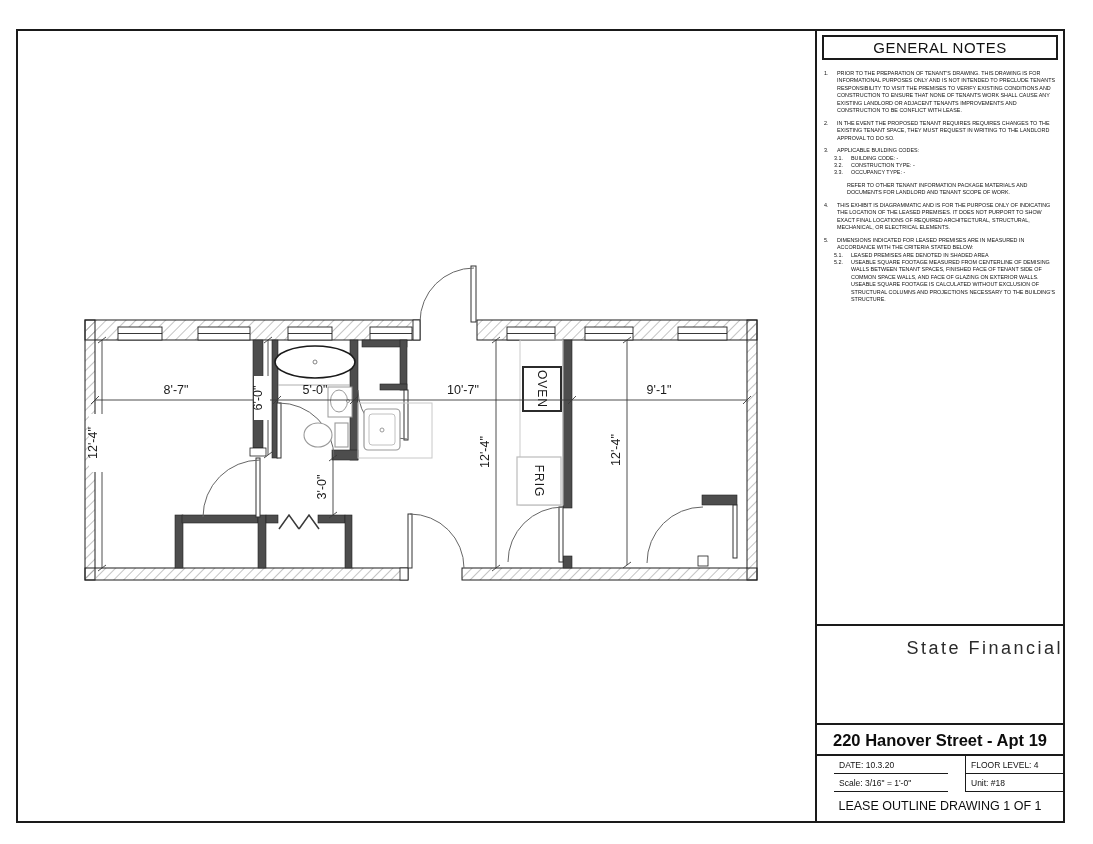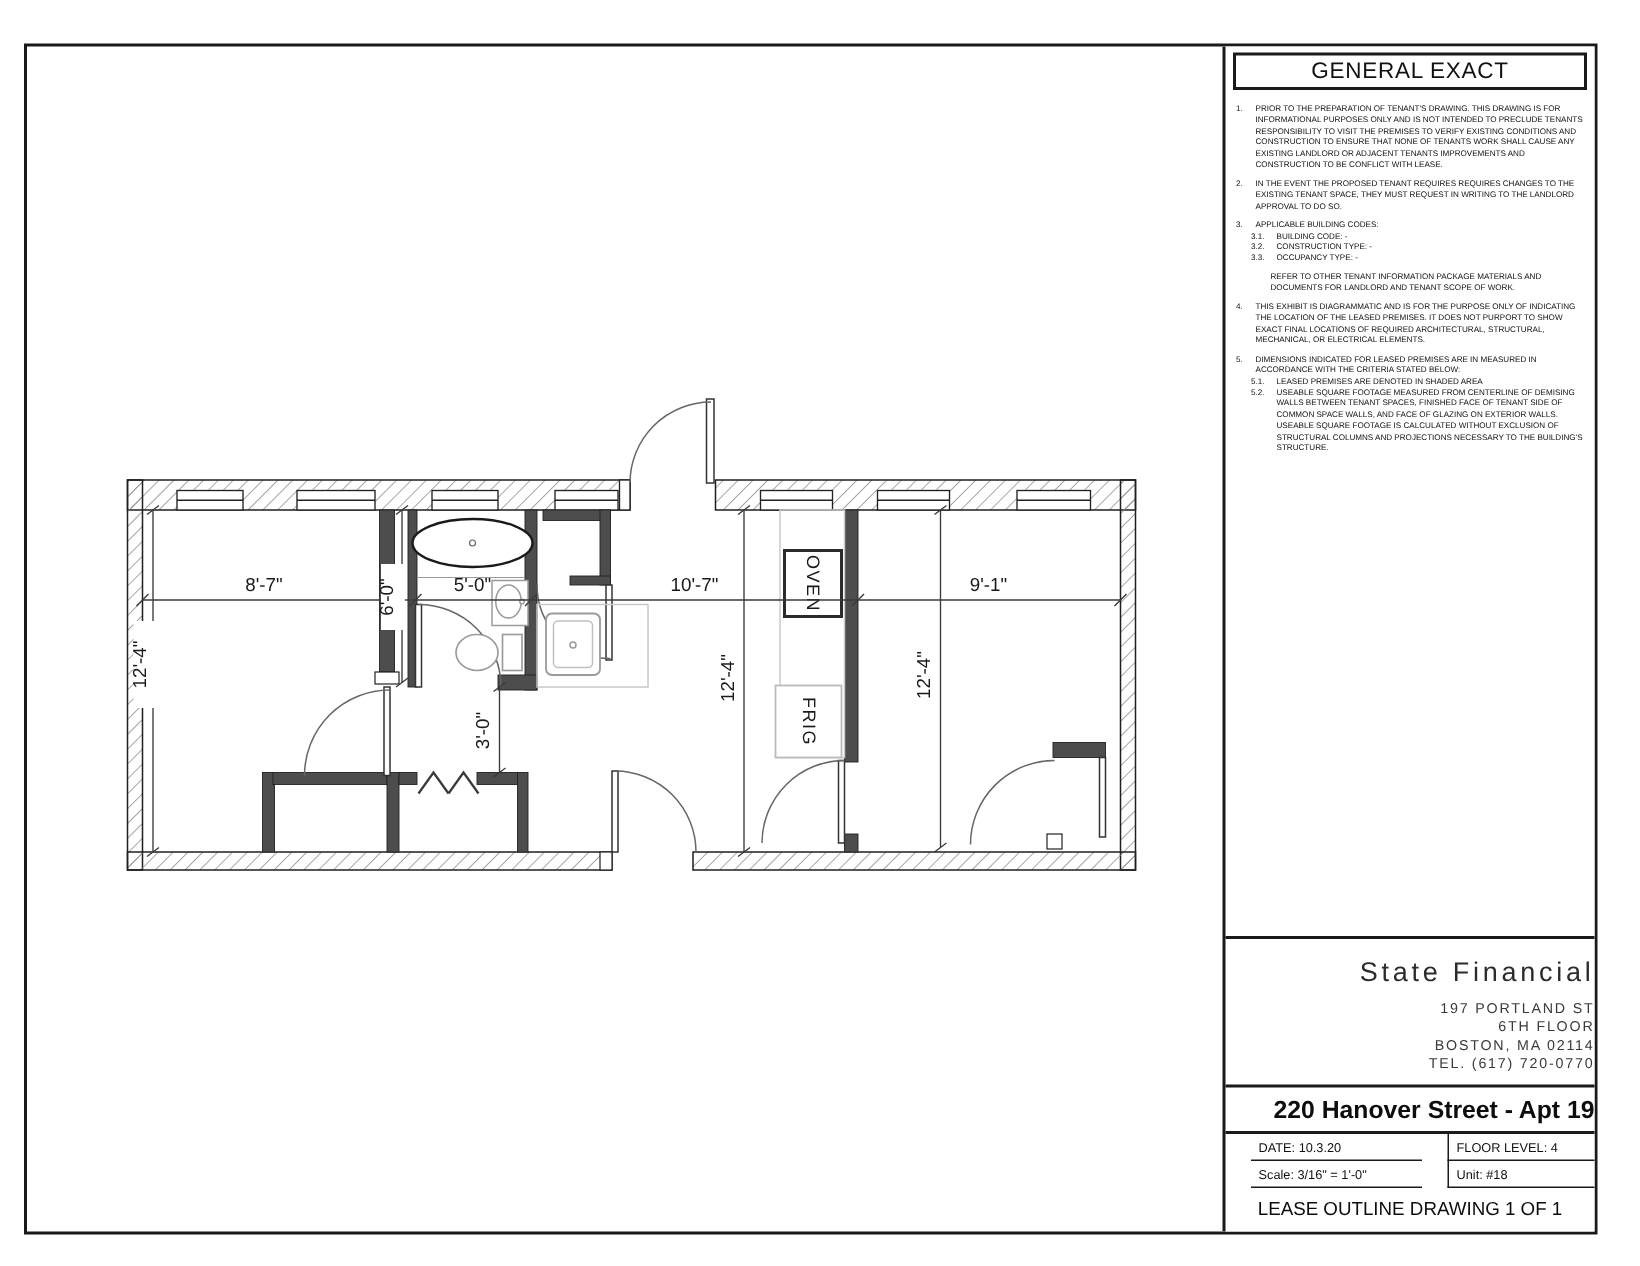--- a/index.html
+++ b/index.html
@@ -16,21 +16,21 @@
   .note .nnum{flex:none;width:13px;}
   .note.sub{margin-left:10px;}
   .note.sub .nnum{width:17px;}
   .note.after{margin-left:23px;margin-top:5px;}
   
   #firm{position:absolute;top:593px;left:0;right:0;height:99px;border-top:2px solid #1a1a1a;text-align:right;}
   #firm-name{margin-top:12px;font-size:18px;letter-spacing:2.5px;color:#2b2b2b;}
   #firm-addr{margin-top:8px;font-size:9.5px;line-height:1.3;letter-spacing:1.2px;color:#3a3a3a;}
   
   #proj{position:absolute;top:692px;left:0;right:0;height:31px;border-top:2px solid #1a1a1a;
-        text-align:right;font-weight:bold;font-size:16.5px;line-height:31px;color:#0d0d0d;}
+        text-align:center;font-weight:bold;font-size:16.5px;line-height:31px;color:#0d0d0d;}
   
   #info{position:absolute;top:723px;left:0;right:0;height:36px;border-top:2px solid #1a1a1a;
         display:grid;grid-template-columns:131px 1fr;grid-template-rows:18px 18px;}
   #info .cell{font-size:8.5px;line-height:18px;padding-left:5px;border-bottom:1px solid #1a1a1a;
               white-space:nowrap;overflow:hidden;margin-left:17px;}
   #info .cell.r{border-left:1.5px solid #1a1a1a;}
   
   #sheet{position:absolute;top:760px;left:0;right:0;height:30px;text-align:center;
          font-size:12.5px;line-height:30px;color:#0d0d0d;border-radius:12px;}
   svg text{font-family:"Liberation Sans", sans-serif;}
@@ -215,21 +215,21 @@
       <text class="dimtxt" text-anchor="middle" x="659" y="394">9'-1"</text>
       <text class="dimtxt" text-anchor="middle" x="262" y="398" transform="rotate(-90 262 398)">6'-0"</text>
       <text class="dimtxt" text-anchor="middle" x="97" y="443" transform="rotate(-90 97 443)">12'-4"</text>
       <text class="dimtxt" text-anchor="middle" x="489" y="452" transform="rotate(-90 489 452)">12'-4"</text>
       <text class="dimtxt" text-anchor="middle" x="620" y="450" transform="rotate(-90 620 450)">12'-4"</text>
       <text class="dimtxt" text-anchor="middle" x="326" y="487" transform="rotate(-90 326 487)">3'-0"</text>
     </g>
   </svg>
 
   <div id="panel">
-    <div id="gn-box">GENERAL EXACT</div>
+    <div id="gn-box">GENERAL NOTES</div>
     <div id="gn-list">
         <div class="note top">
           <span class="nnum">1.</span>
           <span class="ntxt">PRIOR TO THE PREPARATION OF TENANT'S DRAWING.  THIS DRAWING IS FOR INFORMATIONAL PURPOSES ONLY AND IS NOT INTENDED TO PRECLUDE TENANTS RESPONSIBILITY TO VISIT THE PREMISES TO VERIFY EXISTING CONDITIONS AND CONSTRUCTION TO ENSURE THAT NONE OF TENANTS WORK SHALL CAUSE ANY EXISTING LANDLORD OR ADJACENT TENANTS IMPROVEMENTS AND CONSTRUCTION TO BE CONFLICT WITH LEASE.</span>
         </div>
         <div class="note top">
           <span class="nnum">2.</span>
           <span class="ntxt">IN THE EVENT THE PROPOSED TENANT REQUIRES REQUIRES CHANGES TO THE EXISTING TENANT SPACE, THEY MUST REQUEST  IN WRITING TO THE LANDLORD APPROVAL TO DO SO.</span>
         </div>
         <div class="note top">
@@ -264,26 +264,20 @@
           <span class="ntxt">LEASED PREMISES ARE DENOTED IN SHADED AREA</span>
         </div>
         <div class="note sub">
           <span class="nnum">5.2.</span>
           <span class="ntxt">USEABLE SQUARE FOOTAGE MEASURED FROM CENTERLINE OF DEMISING WALLS BETWEEN TENANT SPACES, FINISHED FACE OF TENANT SIDE OF COMMON SPACE WALLS, AND FACE OF GLAZING ON EXTERIOR WALLS.  USEABLE SQUARE FOOTAGE IS CALCULATED WITHOUT EXCLUSION OF STRUCTURAL COLUMNS AND PROJECTIONS NECESSARY TO THE BUILDING'S STRUCTURE.</span>
         </div>
       </div>
 
     <div id="firm">
       <div id="firm-name">State Financial</div>
-      <div id="firm-addr">
-          <div>197 PORTLAND ST</div>
-          <div>6TH FLOOR</div>
-          <div>BOSTON, MA 02114</div>
-          <div>TEL. (617) 720-0770</div>
-        </div>
     </div>
 
     <div id="proj">220 Hanover Street - Apt 19</div>
 
     <div id="info">
       <div class="cell">DATE:  10.3.20</div>
       <div class="cell r">FLOOR LEVEL: 4</div>
       <div class="cell">Scale:  3/16" = 1'-0"</div>
       <div class="cell r">Unit:  #18</div>
     </div>

